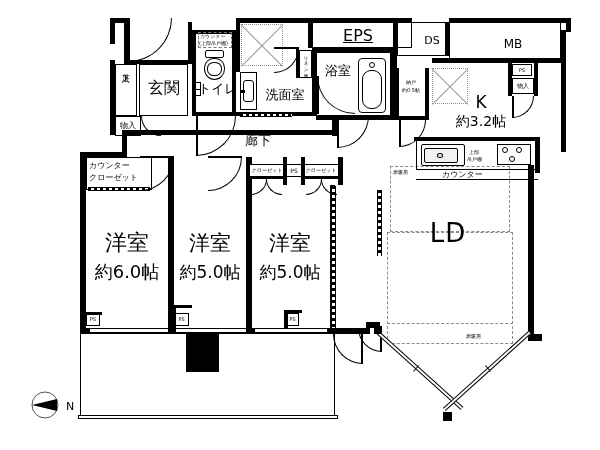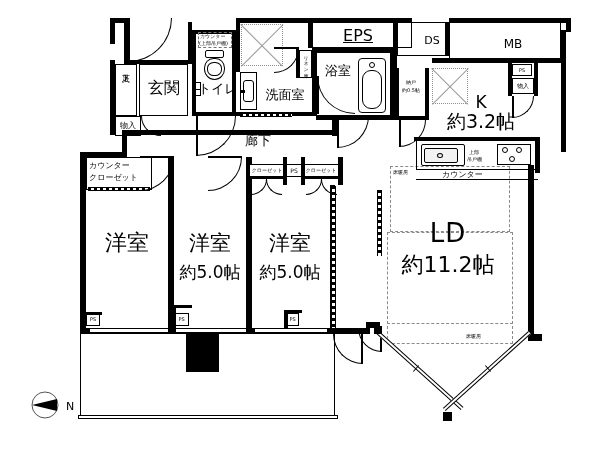--- a/index.html
+++ b/index.html
@@ -156,21 +156,21 @@
   <div class="wall" style="left:395px;top:116px;width:34px;height:4px;"></div>
   <div class="lbl tiny ctr" style="left:411px;top:82px;">納戸</div>
   <div class="lbl tiny ctr" style="left:411px;top:90px;">約0.5帖</div>
   <div class="arc" style="left:399px;top:120px;width:27px;height:27px;border-radius:0 0 100% 0;border-top:none;border-left:none;"></div>
   <div class="hair" style="left:399px;top:120px;width:2px;height:27px;"></div>
 
   <div class="dot" style="left:432px;top:68px;width:36px;height:36px;"></div>
   <div class="xline" style="left:432px;top:68px;width:51px;transform:rotate(45deg);"></div>
   <div class="xline" style="left:432px;top:104px;width:51px;transform:rotate(-45deg);"></div>
   <div class="lbl big ctr" style="left:481px;top:102px;font-size:17px;">K</div>
-  <div class="lbl mid ctr" style="left:481px;top:121px;font-size:19px;">約3.2帖</div>
+  <div class="lbl mid ctr" style="left:481px;top:121px;font-size:14px;">約3.2帖</div>
 
   <div class="wall" style="left:561px;top:62px;width:5px;height:90px;"></div>
   <div class="chip" style="left:512px;top:64px;width:20px;height:12px;">PS</div>
   <div class="vchip" style="left:512px;top:78px;width:22px;height:16px;">物入</div>
   <div class="wall" style="left:508px;top:62px;width:4px;height:34px;"></div>
   <div class="wall" style="left:534px;top:62px;width:4px;height:34px;"></div>
   <div class="arc" style="left:512px;top:96px;width:22px;height:22px;border-radius:0 0 100% 0;border-top:none;border-left:none;"></div>
   <div class="hair" style="left:512px;top:96px;width:2px;height:22px;"></div>
 
   <div class="thin" style="left:416px;top:140px;width:122px;height:30px;"></div>
@@ -194,20 +194,21 @@
   <div class="arc" style="left:337px;top:116px;width:32px;height:32px;border-radius:0 0 100% 0;border-top:none;border-left:none;"></div>
   <div class="hair" style="left:337px;top:116px;width:2px;height:32px;"></div>
 
   <div class="thin" style="left:86px;top:157px;width:66px;height:33px;"></div>
   <div class="lbl xs" style="left:89px;top:162px;">カウンター</div>
   <div class="lbl xs" style="left:89px;top:174px;">クローゼット</div>
   <div class="win" style="left:88px;top:187px;width:62px;height:4px;background:repeating-linear-gradient(90deg,#000 0 3px,#fff 3px 6px);"></div>
 
   <div class="wall" style="left:168px;top:157px;width:6px;height:177px;"></div>
   <div class="lbl ctr" style="left:127px;top:243px;font-size:22px;">洋室</div>
+  <div class="lbl ctr" style="left:127px;top:272px;font-size:18px;">約6.0帖</div>
 
   <div class="arc" style="left:140px;top:157px;width:34px;height:34px;border-radius:0 0 100% 0;border-top:none;border-left:none;"></div>
   <div class="hair" style="left:140px;top:156px;width:34px;height:2px;"></div>
 
   <div class="win" style="left:90px;top:328px;width:78px;height:5px;"></div>
 
   <div class="wall" style="left:246px;top:157px;width:6px;height:177px;"></div>
   <div class="lbl ctr" style="left:210px;top:243px;font-size:21px;">洋室</div>
   <div class="lbl ctr" style="left:210px;top:272px;font-size:17px;">約5.0帖</div>
   <div class="arc" style="left:208px;top:157px;width:34px;height:34px;border-radius:0 0 100% 0;border-top:none;border-left:none;"></div>
@@ -240,21 +241,20 @@
   <div class="chip" style="left:286px;top:313px;width:13px;height:13px;font-size:5px;">PS</div>
   <div class="wall" style="left:85px;top:312px;width:17px;height:3px;"></div>
   <div class="wall" style="left:172px;top:305px;width:4px;height:23px;"></div>
   <div class="wall" style="left:172px;top:305px;width:20px;height:3px;"></div>
   <div class="wall" style="left:284px;top:310px;width:4px;height:18px;"></div>
   <div class="wall" style="left:284px;top:310px;width:18px;height:3px;"></div>
 
   <div class="lbl tiny" style="left:393px;top:170px;">床暖房</div>
   <div class="lbl tiny" style="left:466px;top:334px;">床暖房</div>
   <div class="lbl ctr" style="left:448px;top:233px;font-size:26px;letter-spacing:1px;">LD</div>
-  <div class="lbl ctr" style="left:448px;top:265px;font-size:22px;">約11.2帖</div>
 
   <div class="wall" style="left:528px;top:165px;width:6px;height:175px;"></div>
   <div class="wall" style="left:528px;top:334px;width:14px;height:7px;"></div>
 
   <div class="wall" style="left:366px;top:322px;width:14px;height:6px;"></div>
   <div class="arc" style="left:358px;top:328px;width:24px;height:24px;border-radius:0 0 0 100%;border-top:none;border-right:none;"></div>
   <div class="hair" style="left:380px;top:328px;width:2px;height:24px;"></div>
   <div class="wall" style="left:330px;top:328px;width:40px;height:6px;"></div>
   <div class="arc" style="left:333px;top:334px;width:30px;height:30px;border-radius:0 0 0 100%;border-top:none;border-right:none;"></div>
   <div class="hair" style="left:361px;top:334px;width:2px;height:30px;"></div>

